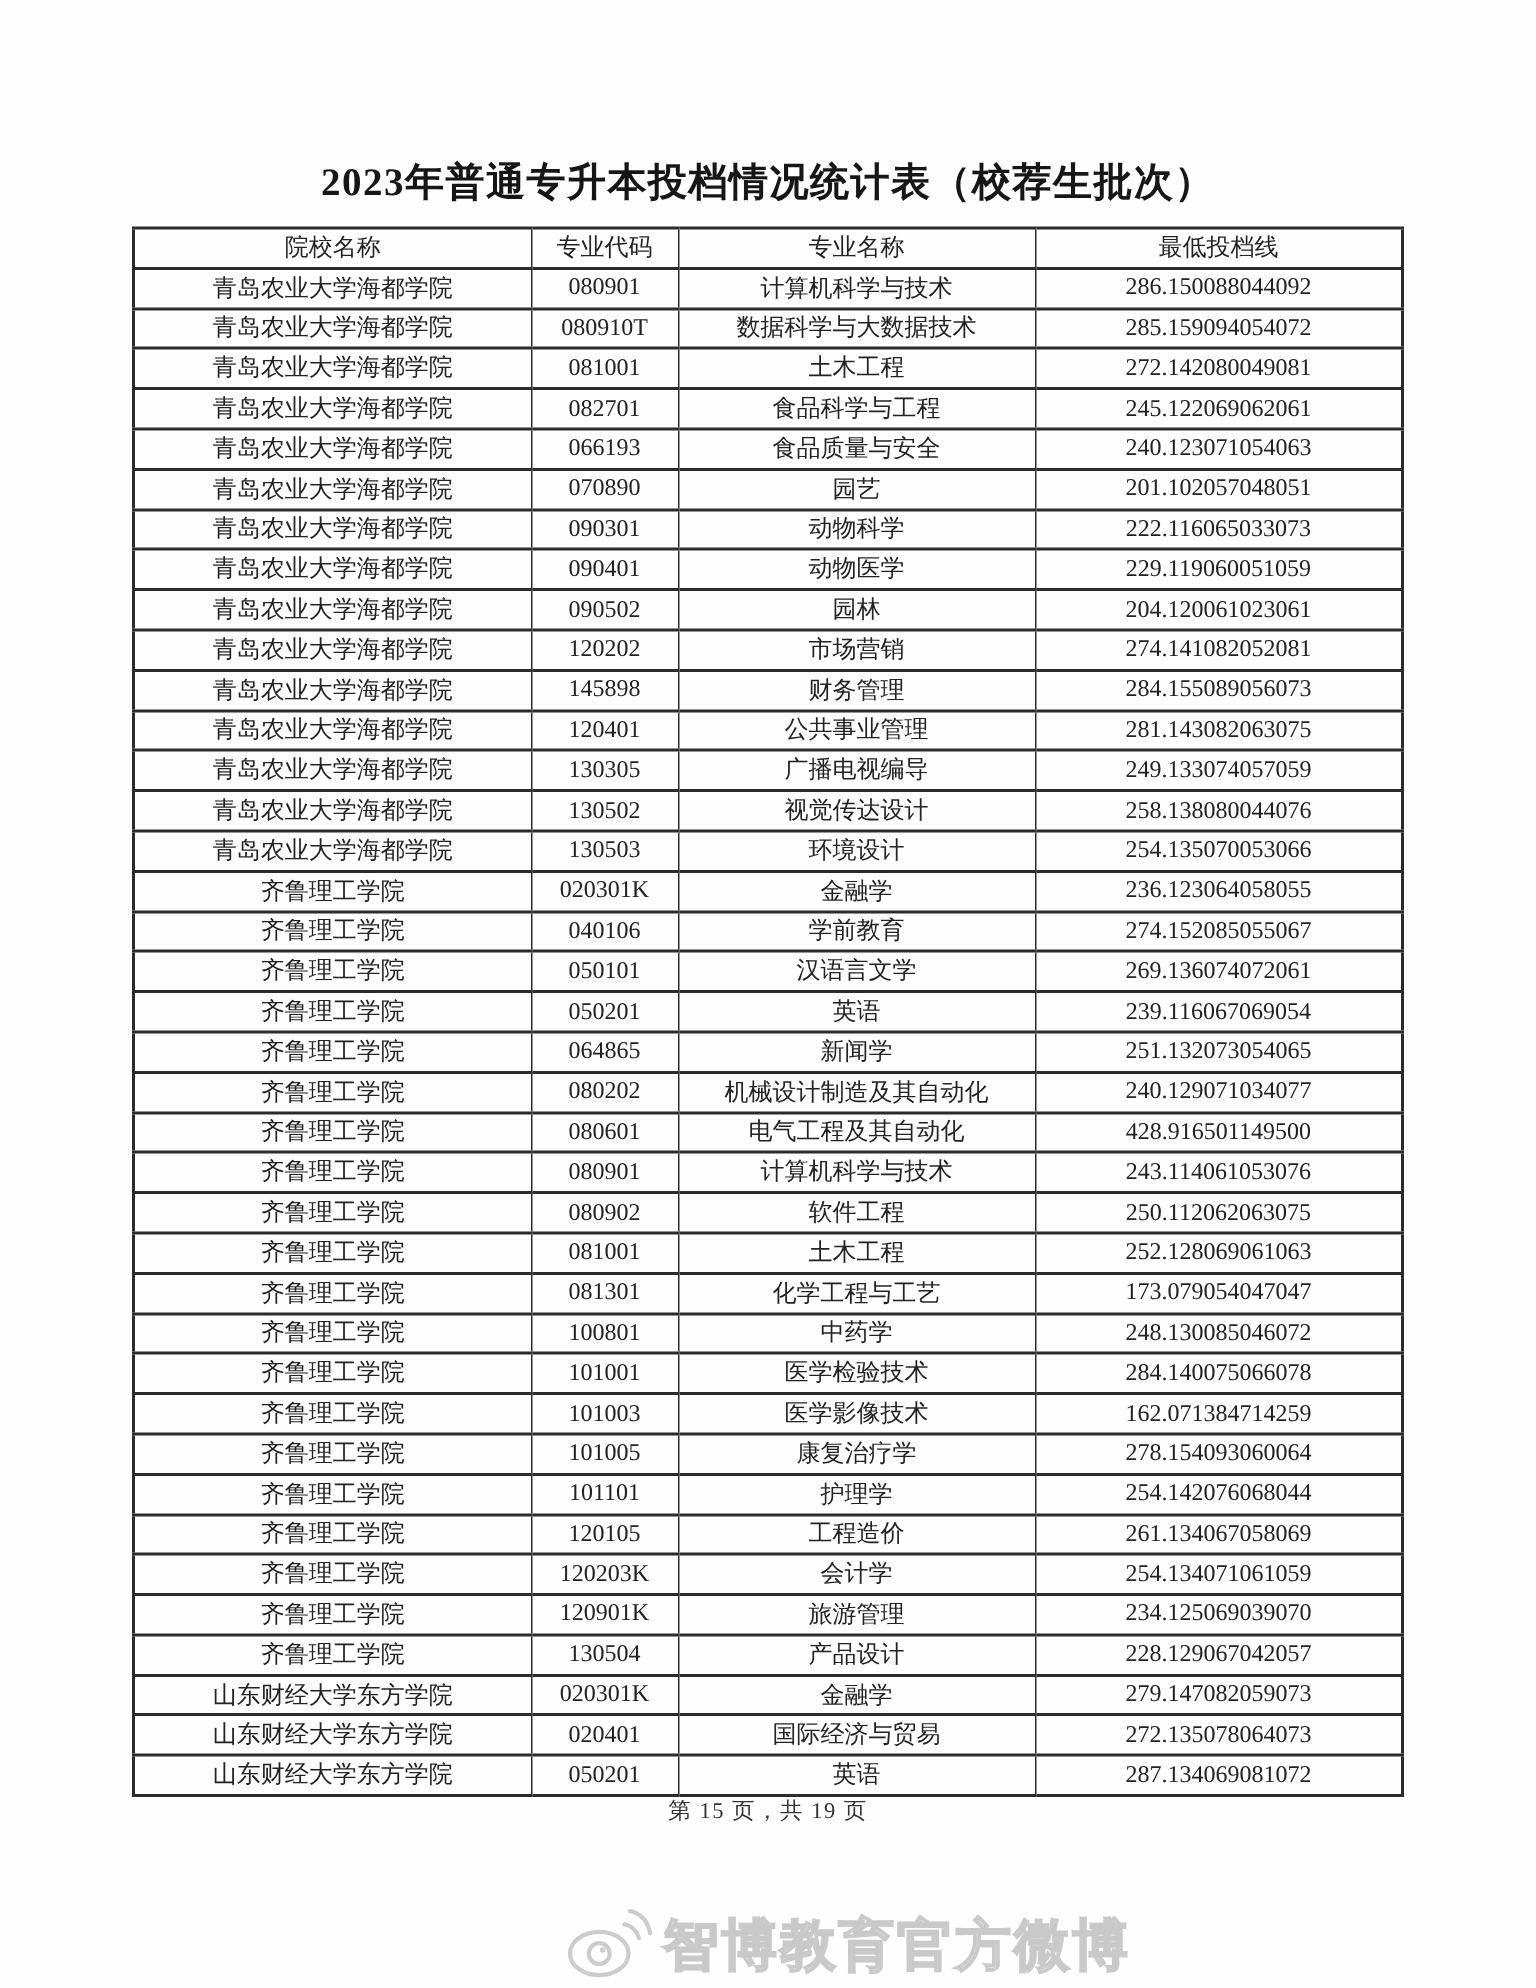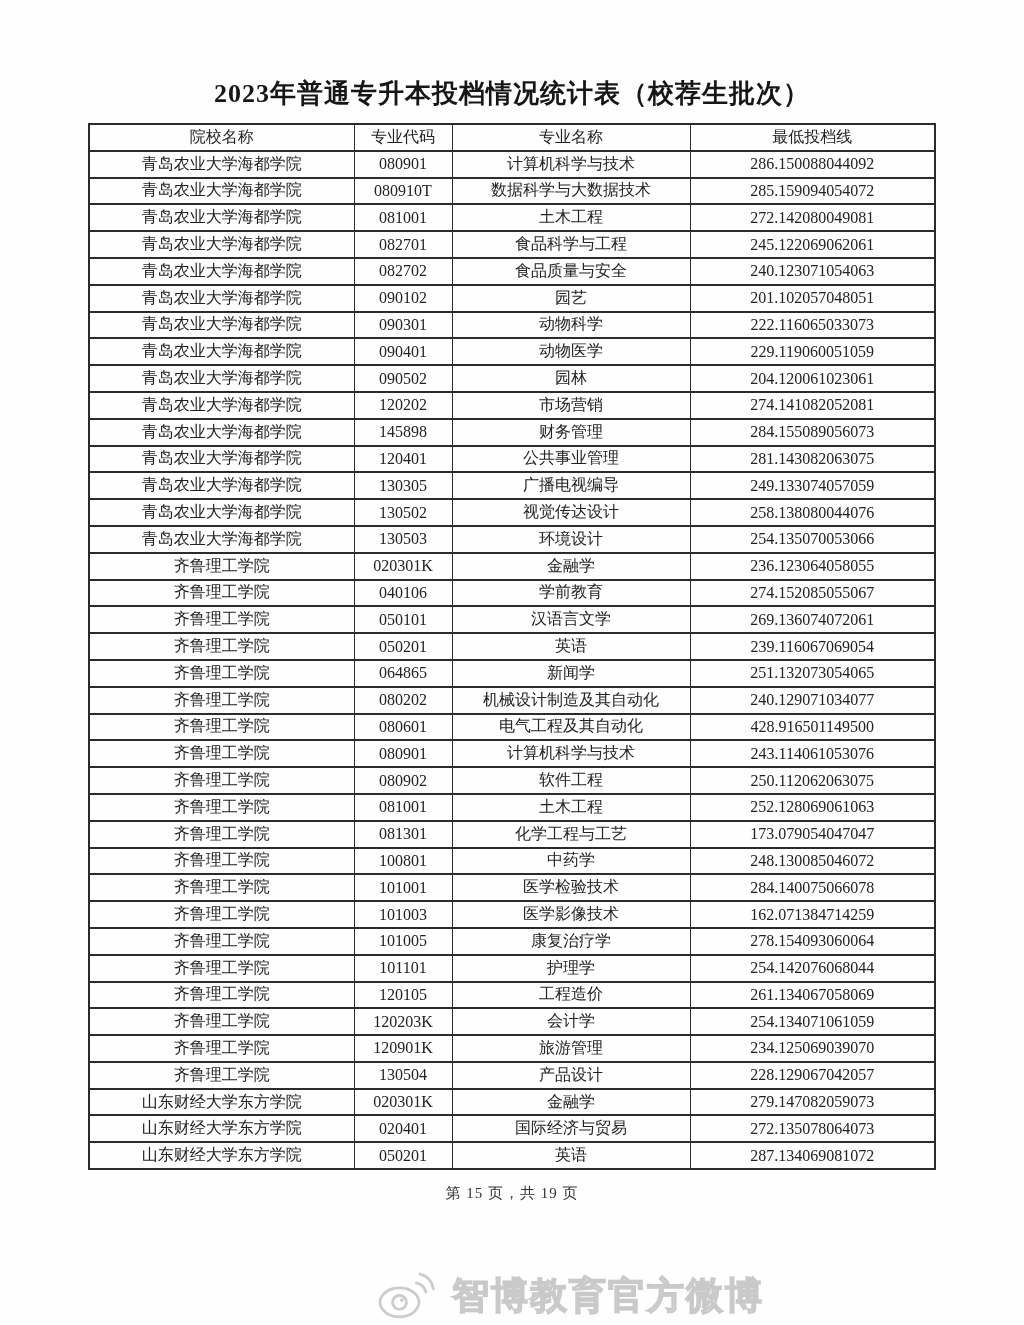--- a/index.html
+++ b/index.html
@@ -7,21 +7,21 @@
   .page {
     position: relative;
     width: 1024px;
     height: 1325px;
     background: #fefefe;
     font-family: "Liberation Serif", "DejaVu Serif", serif;
     color: #1c1c1c;
     overflow: hidden;
   }
   .doc-title {
-    padding-top: 76px;
+    padding-top: 104px;
     text-align: center;
     font-size: 26px;
     font-weight: bold;
     letter-spacing: 1px;
     color: #161616;
   }
   table.stat-table {
     margin: 12px auto 0 auto;
     width: 846px;
     border-collapse: collapse;
@@ -37,33 +37,32 @@
     font-size: 16px;
     font-weight: normal;
     text-align: center;
     vertical-align: middle;
     white-space: nowrap;
     overflow: hidden;
     color: #222222;
   }
   table.stat-table { border: 2px solid #2b2b2b; }
   .footer-line {
-    margin-top: 14px;
     text-align: center;
     font-size: 15px;
     color: #333333;
     letter-spacing: 1px;
   }
   .watermark {
     position: absolute;
     left: 376px;
     top: 1268px;
     display: flex;
     align-items: center;
-    gap: 16px;
+    gap: 6px;
     pointer-events: none;
   }
   .watermark .wm-text {
     font-size: 37px;
     font-weight: bold;
     letter-spacing: 2px;
     color: #f2f2f2;
     -webkit-text-stroke: 1.3px #c9c9c9;
     text-shadow: 0 0 1px #cccccc;
     font-family: "Liberation Sans", "DejaVu Sans", sans-serif;
@@ -111,27 +110,27 @@
           <td>272.142080049081</td>
         </tr>
         <tr>
           <td>青岛农业大学海都学院</td>
           <td>082701</td>
           <td>食品科学与工程</td>
           <td>245.122069062061</td>
         </tr>
         <tr>
           <td>青岛农业大学海都学院</td>
-          <td>082702</td>
+          <td>066193</td>
           <td>食品质量与安全</td>
           <td>240.123071054063</td>
         </tr>
         <tr>
           <td>青岛农业大学海都学院</td>
-          <td>090102</td>
+          <td>070890</td>
           <td>园艺</td>
           <td>201.102057048051</td>
         </tr>
         <tr>
           <td>青岛农业大学海都学院</td>
           <td>090301</td>
           <td>动物科学</td>
           <td>222.116065033073</td>
         </tr>
         <tr>

